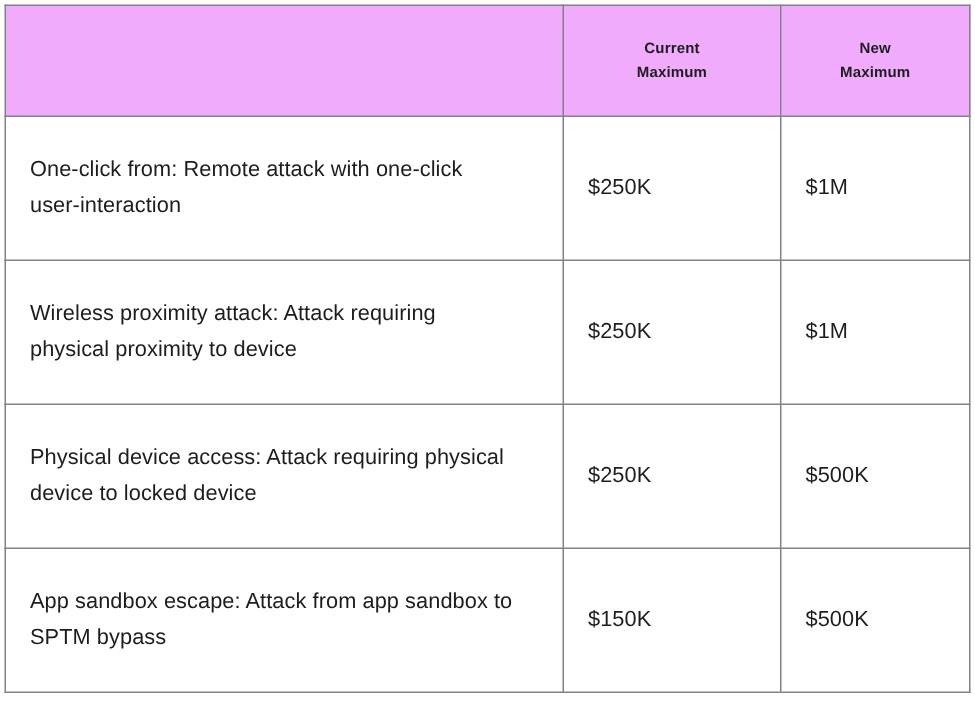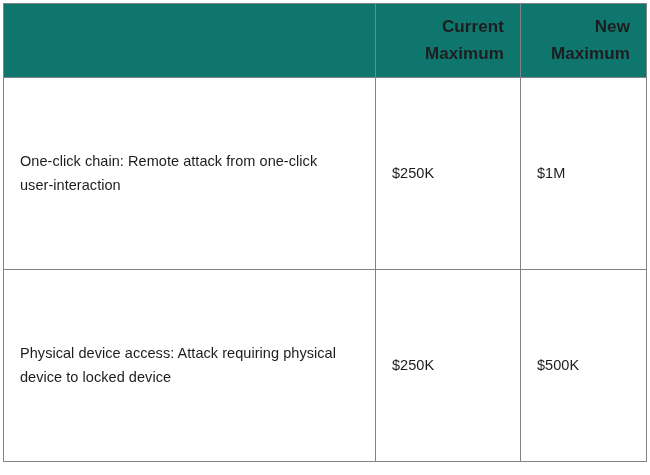--- a/index.html
+++ b/index.html
@@ -40,24 +40,24 @@
 
   
   col.col-desc    { width: 372px; }
   col.col-current { width: 145px; }
   col.col-new     { width: 126px; }
 
   thead tr { height: 74px; }
   tbody tr { height: 77px; }
 
   thead th {
-    background: #0f766e;
-    text-align: right;
+    background: #f0abfc;
+    text-align: center;
     padding: 0 16px;
-    font-size: 17px;
+    font-size: 10px;
     font-weight: bold;
     color: #1d1d1f;
     line-height: 1.55;
     letter-spacing: 0.1px;
   }
 
   thead th.empty-head {
     padding: 0;
   }
 
@@ -96,24 +96,34 @@
           <span class="hdr-line">Maximum</span>
         </th>
         <th>
           <span class="hdr-line">New</span>
           <span class="hdr-line">Maximum</span>
         </th>
       </tr>
     </thead>
     <tbody>
       <tr>
-        <td class="desc-cell">One-click chain: Remote attack from one-click user-interaction</td>
+        <td class="desc-cell">One-click from: Remote attack with one-click user-interaction</td>
+        <td>$250K</td>
+        <td>$1M</td>
+      </tr>
+      <tr>
+        <td class="desc-cell">Wireless proximity attack: Attack requiring physical proximity to device</td>
         <td>$250K</td>
         <td>$1M</td>
       </tr>
       <tr>
         <td class="desc-cell">Physical device access: Attack requiring physical device to locked device</td>
         <td>$250K</td>
         <td>$500K</td>
       </tr>
+      <tr>
+        <td class="desc-cell">App sandbox escape: Attack from app sandbox to SPTM bypass</td>
+        <td>$150K</td>
+        <td>$500K</td>
+      </tr>
     </tbody>
   </table>
 </div>
 
 </body></html>

